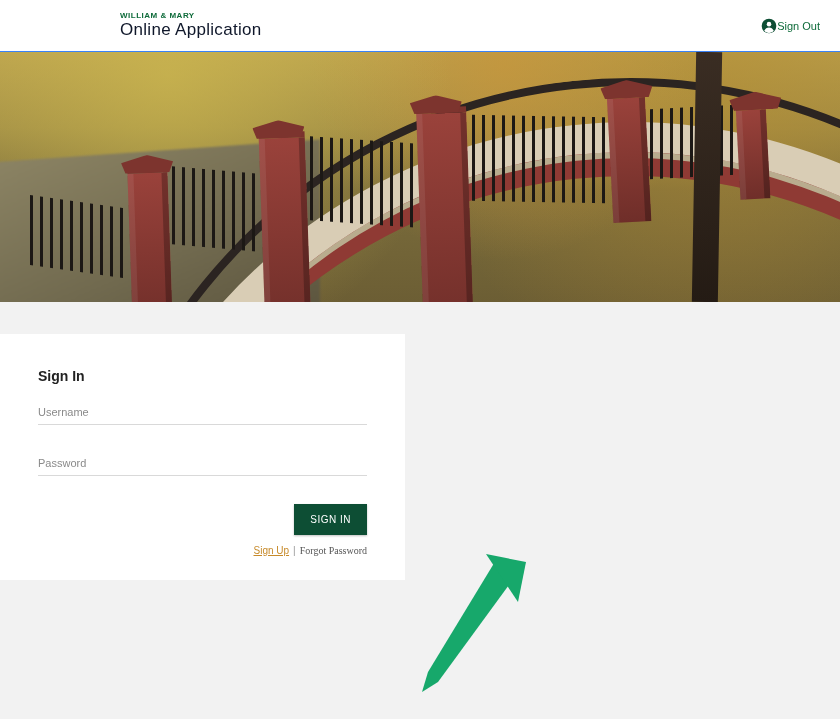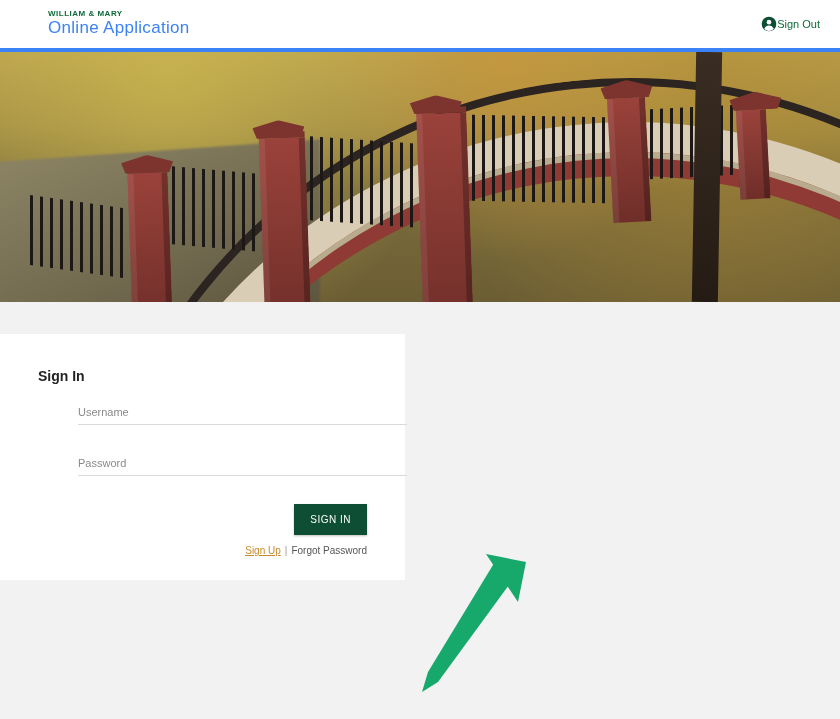--- a/index.html
+++ b/index.html
@@ -5,26 +5,26 @@
   * { box-sizing: border-box; margin: 0; padding: 0; }
   html, body { width: 840px; height: 719px; font-family: Arial, Helvetica, sans-serif; background: #f2f2f2; overflow: hidden; }
 
   
   .header {
     height: 52px;
     background: #ffffff;
     display: flex;
     align-items: center;
     justify-content: space-between;
-    padding: 0 20px 0 48px;
-    border-bottom: 4px solid #3b82f6;
+    padding: 0 20px 0 120px;
+    border-bottom: 1px solid #3b82f6;
   }
   .brand { display: flex; flex-direction: column; line-height: 1.1; }
   .brand-small { font-size: 8px; font-weight: bold; letter-spacing: 0.5px; color: #0e6b3a; text-transform: uppercase; }
-  .brand-title { font-size: 17px; font-weight: 400; color: #3b82f6; letter-spacing: 0.3px; }
+  .brand-title { font-size: 17px; font-weight: 400; color: #0f172a; letter-spacing: 0.3px; }
   .signout { display: flex; align-items: center; cursor: pointer; }
   .signout span.label { font-size: 11px; color: #0e6b3a; }
   .user-icon svg { width: 16px; height: 16px; display: block; }
 
   
   .hero {
     height: 250px;
     width: 100%;
     position: relative;
     overflow: hidden;
@@ -133,21 +133,20 @@
   .field {
     width: 100%;
     border: none;
     border-bottom: 1px solid #d9d9d9;
     padding: 8px 0 6px 0;
     font-size: 11px;
     color: #888;
     outline: none;
     background: transparent;
     margin-bottom: 24px;
-    margin-left: 40px;
   }
   .field::placeholder { color: #8a8a8a; }
   .actions {
     display: flex;
     justify-content: flex-end;
     margin-top: 4px;
     margin-bottom: 10px;
   }
   .signin-btn {
     background: #0d4e34;
@@ -161,21 +160,21 @@
   }
   .links {
     display: flex;
     justify-content: flex-end;
     gap: 4px;
     font-size: 10px;
     color: #666;
   }
   .links a.signup { color: #c78a2a; text-decoration: underline; cursor: pointer; }
   .links span.sep { color: #999; }
-  .links a.forgot { color: #555; text-decoration: none; cursor: pointer; }
+  .links a.forgot { color: #555; text-decoration: none; cursor: pointer; font-family: Liberation Serif, serif; }
 
   
   .arrow {
     position: absolute;
     left: 378px;
     top: 554px;
     width: 160px;
     height: 160px;
     pointer-events: none;
   }

